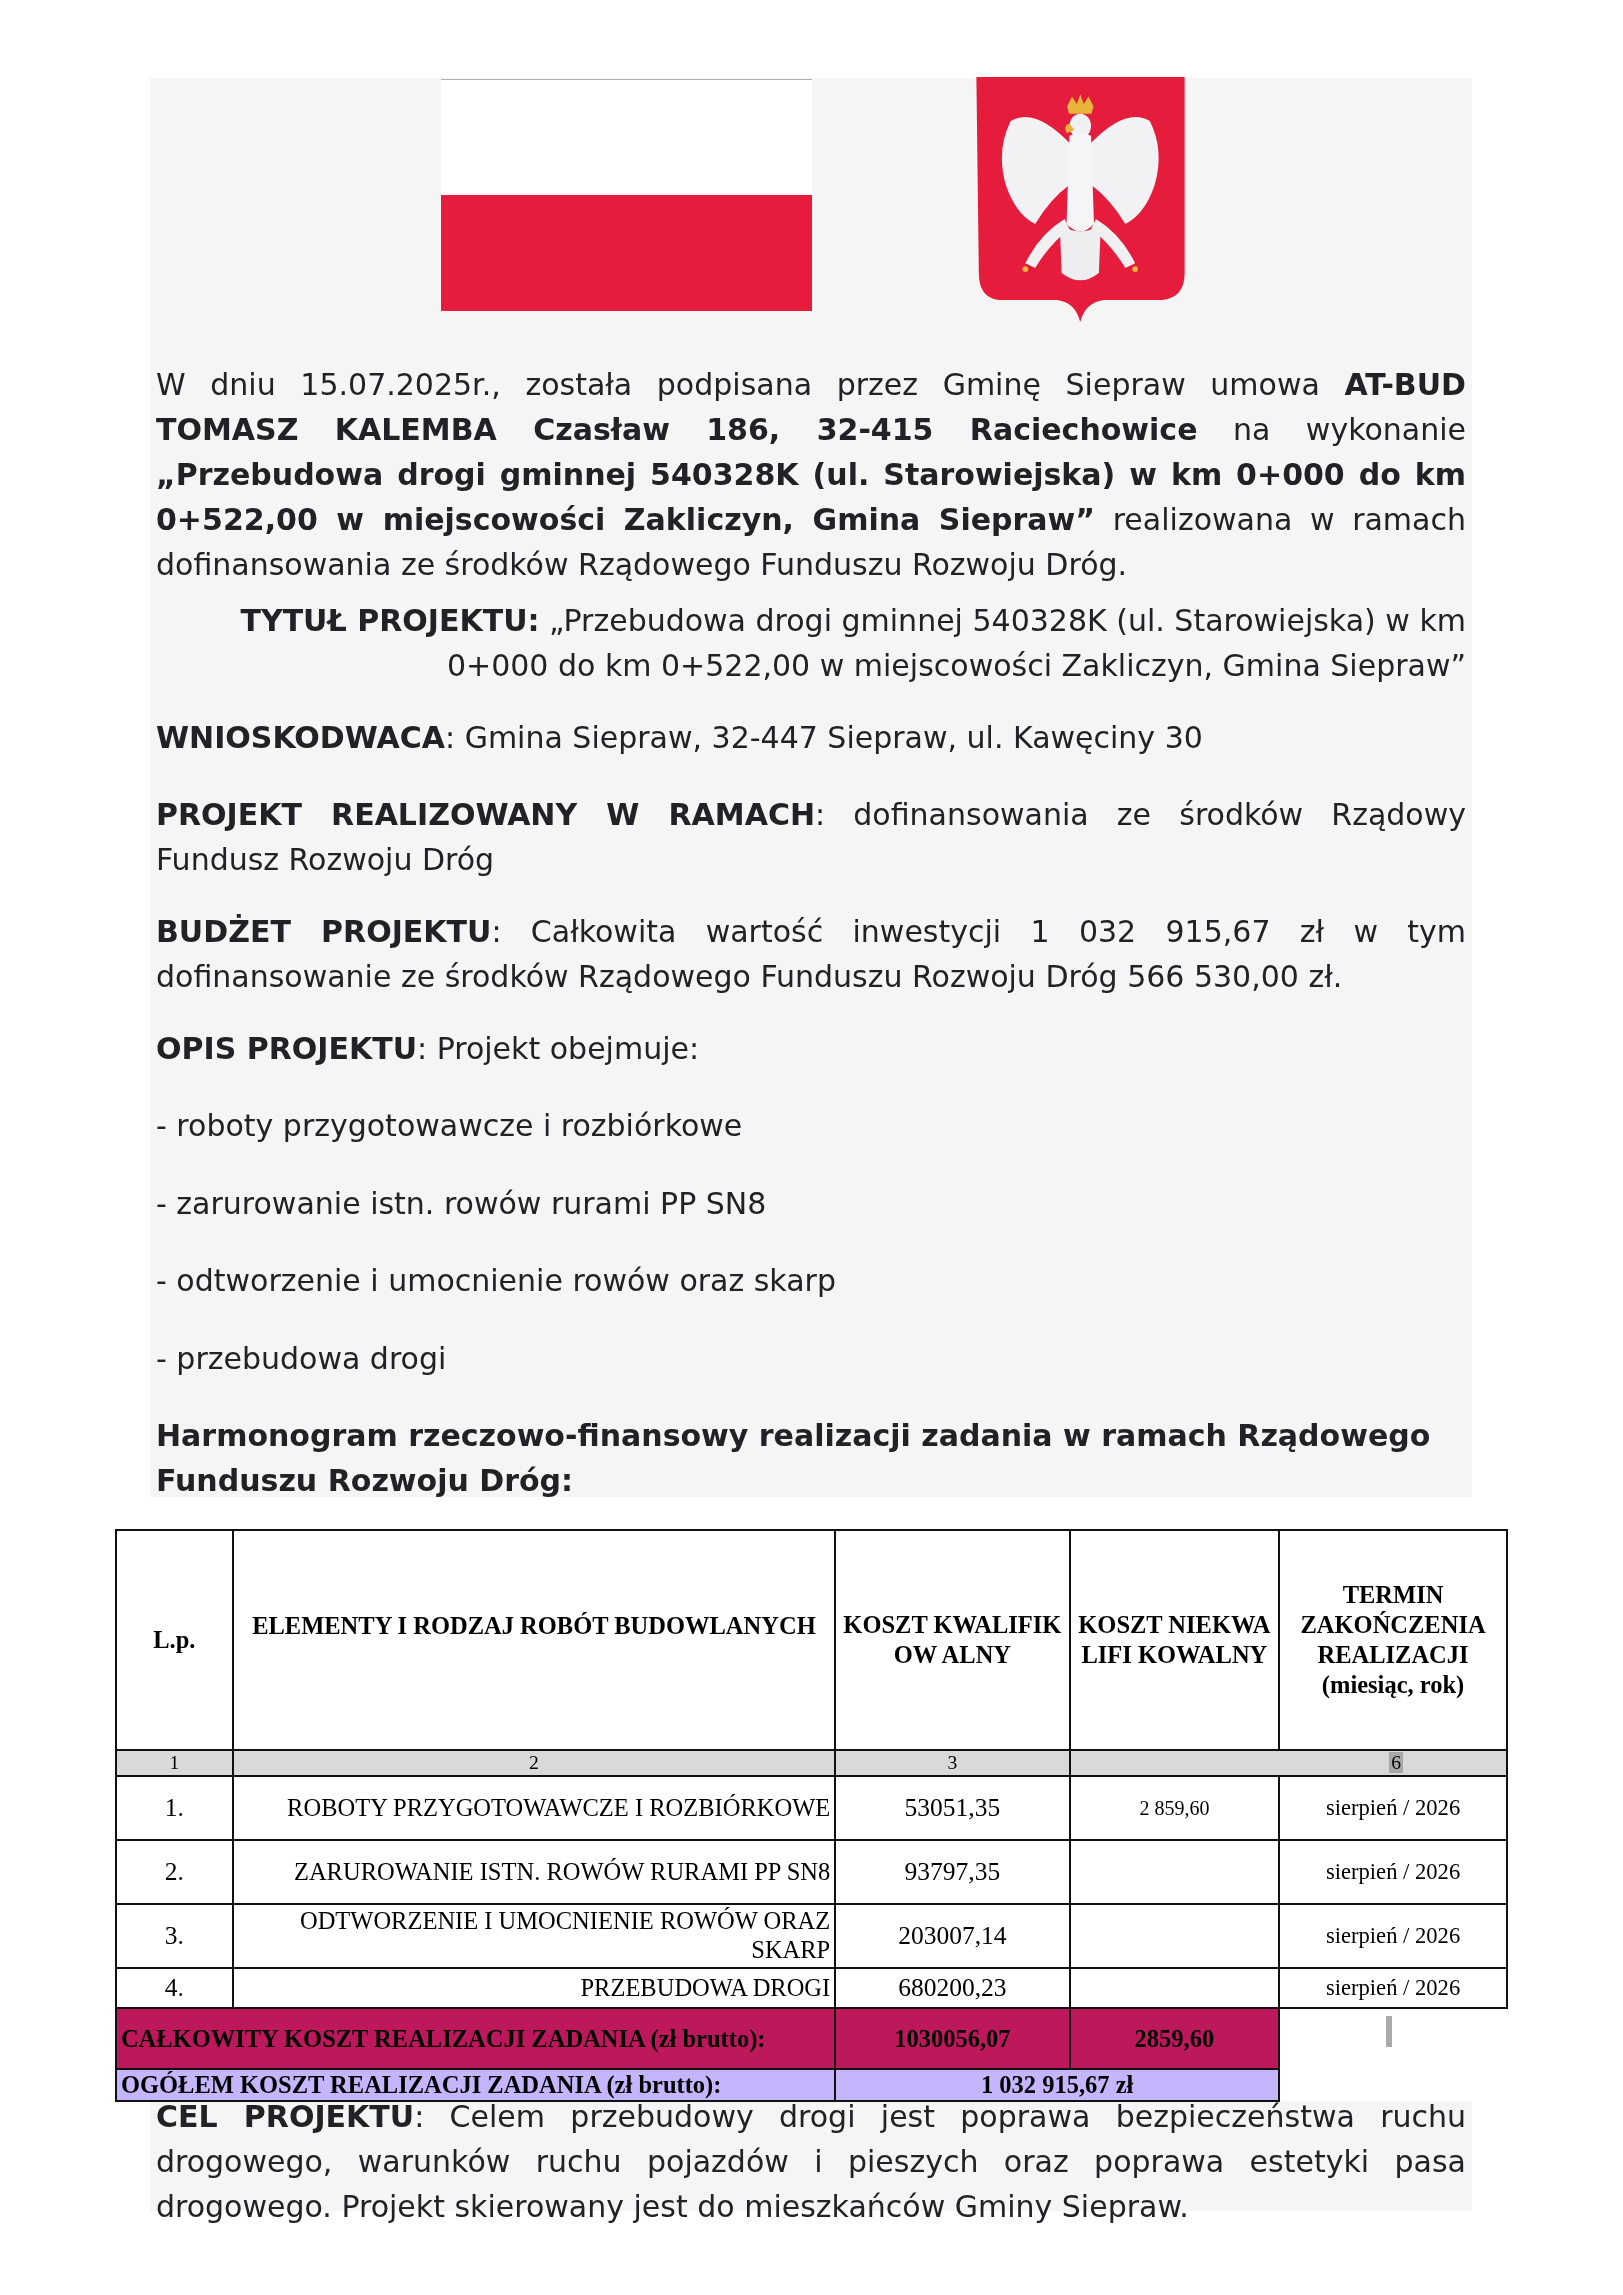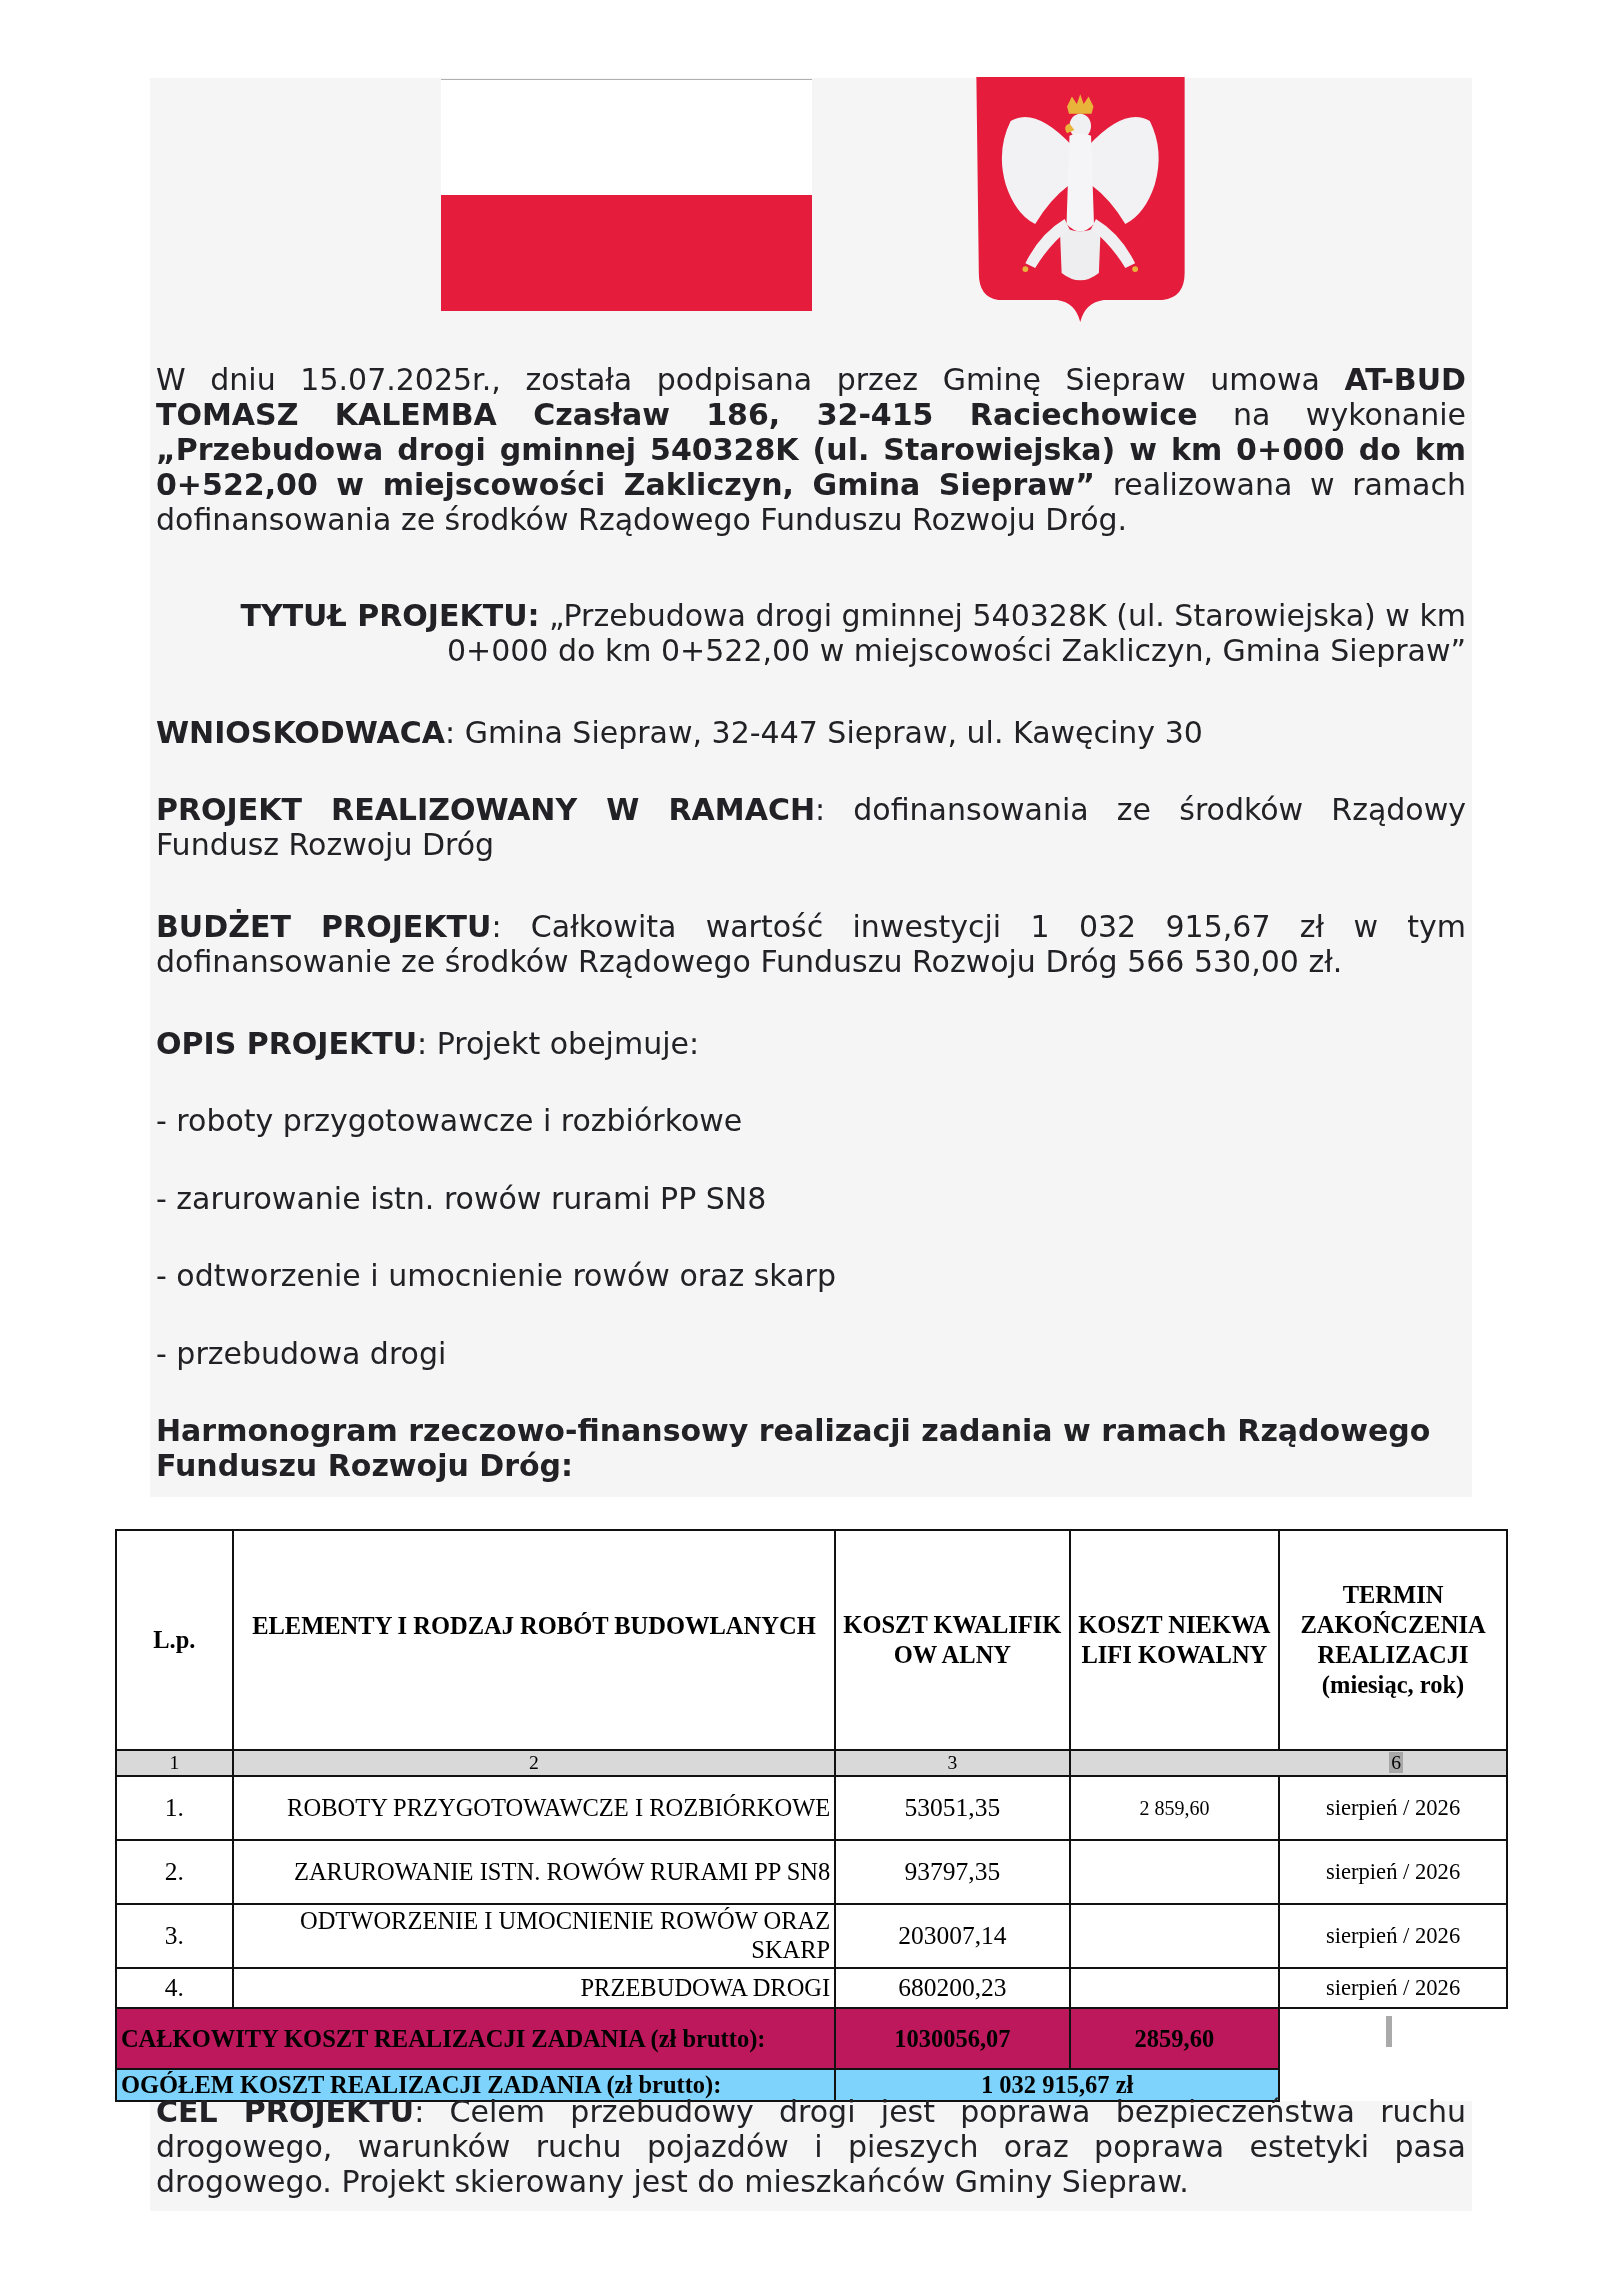--- a/index.html
+++ b/index.html
@@ -10,35 +10,35 @@
   .panel { position:absolute; background:#f5f5f5; }
   #panel-top { left:150px; top:78px; width:1322px; height:1419px; }
   #panel-bottom { left:150px; top:2091px; width:1322px; height:120px; }
 
   .flag { position:absolute; left:441px; top:79px; width:371px; height:232px; }
   .flag .white { height:50%; background:#ffffff; border-top:1px solid #b0b0b0; box-sizing:border-box; }
   .flag .red { height:50%; background:#e51c3b; }
 
   .emblem { position:absolute; left:976px; top:77px; width:209px; height:245px; }
 
-  .text { position:absolute; left:156px; width:1310px; color:#222226; font-size:30px; line-height:35px; text-align:justify; }
+  .text { position:absolute; left:156px; width:1310px; color:#222226; font-size:30px; line-height:45px; text-align:justify; }
   .text b { font-weight:bold; }
   .text p { margin:0; }
 
   table.harm { position:absolute; left:115px; top:1529px; width:1393px; border-collapse:collapse; color:#000; }
   table.harm td { border:2px solid #111; text-align:center; vertical-align:middle; padding:0 3.9px; }
   .hdr td { height:189px; font-weight:bold; font-size:24.5px; line-height:30px; }
   .num td { height:23.6px; background:#d9d9d9; font-size:19.6px; line-height:21.6px; }
   .row td { font-size:25.5px; line-height:28.5px; }
   .row td.desc { text-align:right; font-size:24.5px; }
   .row1 td, .row2 td, .row3 td { height:62px; }
   .row4 td { height:38px; }
   .sum1 td { background:#be185d; font-weight:bold; font-size:24.5px; line-height:27.5px; height:59px; }
   .sum1 td.lbl { text-align:left; }
-  .sum2 td { background:#7dd3fc; font-weight:bold; font-size:24.5px; line-height:27.5px; height:30px; }
+  .sum2 td { background:#c4b5fd; font-weight:bold; font-size:24.5px; line-height:27.5px; height:30px; }
   .sum2 td.lbl { text-align:left; }
   td.noborder { border:none !important; background:#fff !important; }
   .hl6 { background:#a8a8a8; padding:0 2px; }
   .mark { position:absolute; left:1386px; top:2016px; width:6.4px; height:31px; background:#aaaaaa; }
 </style>
 </head>
 <body>
 
 <div class="panel" id="panel-top"></div>
 <div class="panel" id="panel-bottom"></div>

